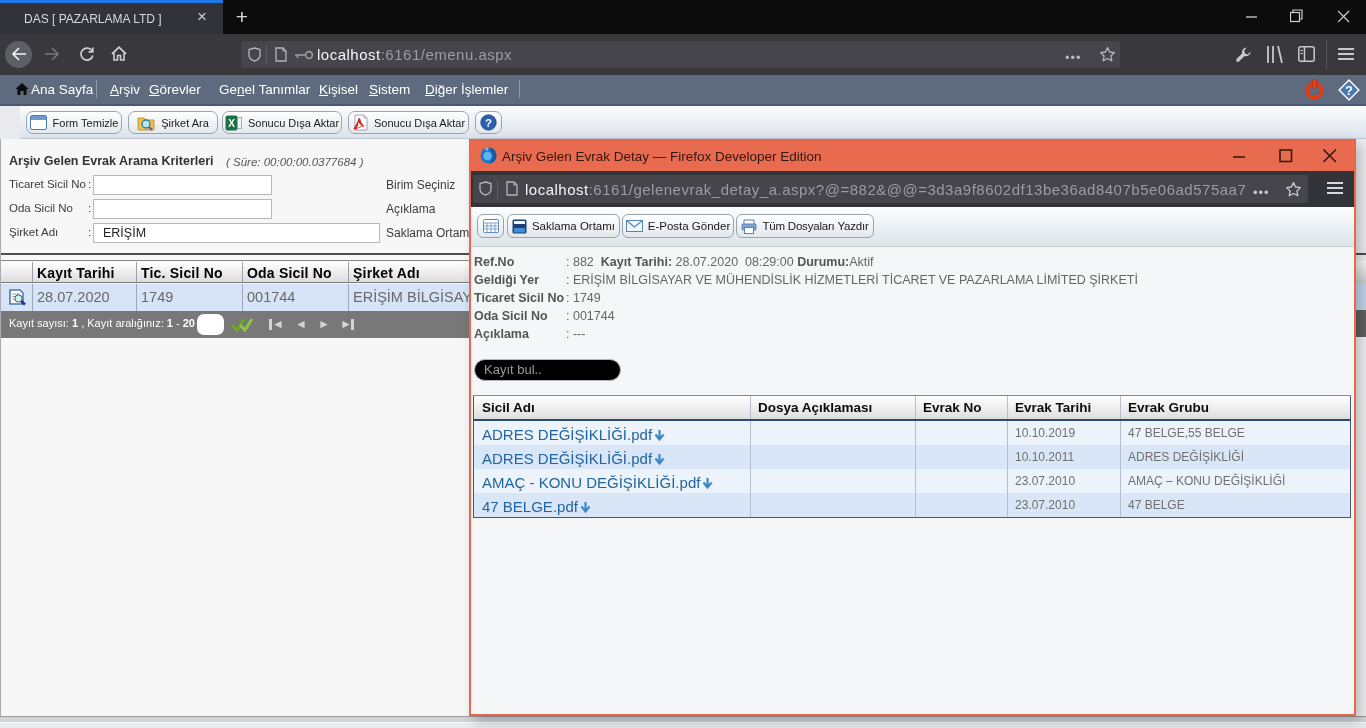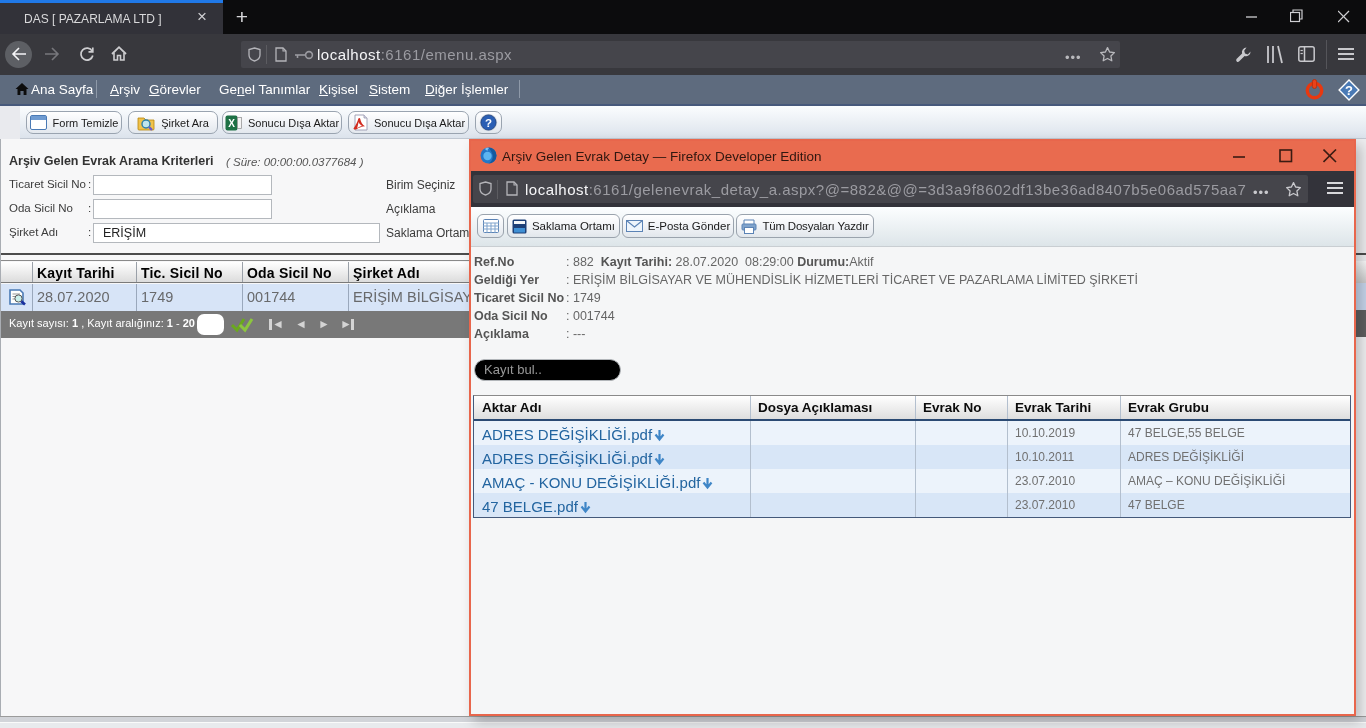--- a/index.html
+++ b/index.html
@@ -412,21 +412,21 @@
       <div class="dline"><span class="lbl">Açıklama</span>: ---</div>
     </div>
     <div id="psearch">Kayıt bul..</div>
 
     <div id="ptable">
       <div id="phead">
         <div class="pcol" style="left:276px;"></div>
         <div class="pcol" style="left:441px;"></div>
         <div class="pcol" style="left:533px;"></div>
         <div class="pcol" style="left:646px;"></div>
-        <span class="ph" style="left:8px;">Aktar Adı</span>
+        <span class="ph" style="left:8px;">Sicil Adı</span>
         <span class="ph" style="left:284px;">Dosya Açıklaması</span>
         <span class="ph" style="left:449px;">Evrak No</span>
         <span class="ph" style="left:541px;">Evrak Tarihi</span>
         <span class="ph" style="left:654px;">Evrak Grubu</span>
       </div>
       <div class="prow pr-a">
         <div class="pcol" style="left:276px;"></div>
           <div class="pcol" style="left:441px;"></div>
           <div class="pcol" style="left:533px;"></div>
           <div class="pcol" style="left:646px;"></div>

